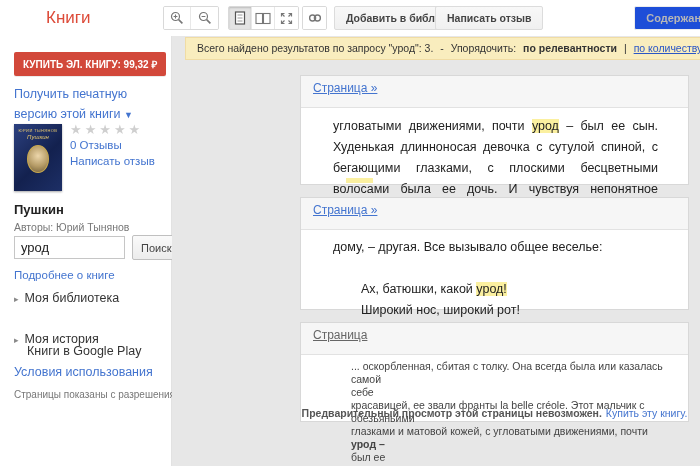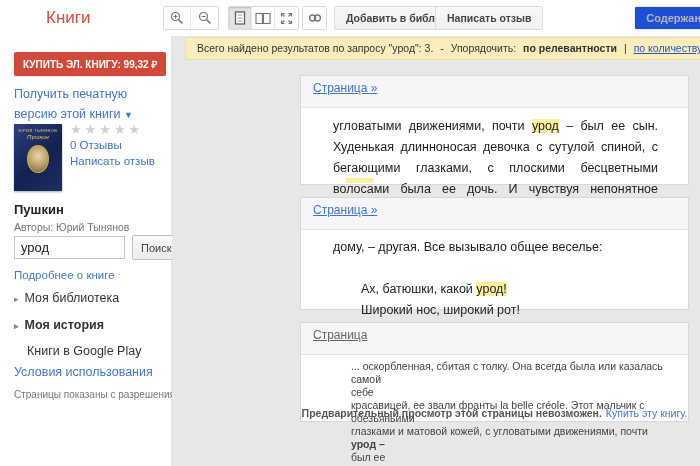--- a/index.html
+++ b/index.html
@@ -40,21 +40,21 @@
   .rev-count { position:absolute; left:70px; top:103px; color:#4374cf; font-size:11.5px; cursor:pointer; }
   .rev-write { position:absolute; left:70px; top:119px; color:#4374cf; font-size:11.5px; cursor:pointer; }
   .book-title { position:absolute; left:14px; top:166px; font-size:13px; font-weight:bold; color:#222; }
   .book-authors { position:absolute; left:14px; top:185px; font-size:10.5px; color:#777; }
   .search-input { position:absolute; left:14px; top:200px; width:111px; height:23px; border:1px solid #c6c6c6; padding:0 6px; font-size:13px; color:#222; }
   .search-btn { position:absolute; left:132px; top:199px; height:25px; padding:0 8px; font-size:11px; color:#444;
                 border:1px solid #c0c0c0; border-radius:2px; background:linear-gradient(#fafafa,#ececec); cursor:pointer; }
   .about-link { position:absolute; left:14px; top:233px; color:#4374cf; font-size:11.5px; cursor:pointer; }
   .nav-item { position:absolute; left:14px; font-size:12.5px; color:#333; cursor:pointer; white-space:nowrap; }
   .nav-arrow { color:#888; font-size:9px; margin-right:6px; }
-  #nav-0 { top:255px; } #nav-1 { top:282px;font-weight:bold; } #nav-2 { top:308px; padding-left:13px; }
+  #nav-0 { top:255px; } #nav-1 { top:296px; } #nav-2 { top:308px; padding-left:13px; }
   .terms-link { position:absolute; left:14px; top:329px; color:#4374cf; font-size:12.5px; cursor:pointer; }
   .perm-note { position:absolute; left:14px; top:353px; font-size:10px; color:#777; white-space:nowrap; }
   .perm-note .litres { color:#4374cf; cursor:pointer; }
 
   
   .content { position:absolute; left:172px; top:36px; width:528px; height:430px; background:#e7e7e7; }
   .infobar { position:absolute; left:13px; top:1px; right:0; height:23px; background:#f9edbe; border:1px solid #f0dca4; border-right:none;
              font-size:10.5px; line-height:21px; padding-left:11px; color:#333; white-space:nowrap; overflow:hidden; }
   .infobar .sp { margin:0 4px; }
   .infobar .bold { font-weight:bold; }

